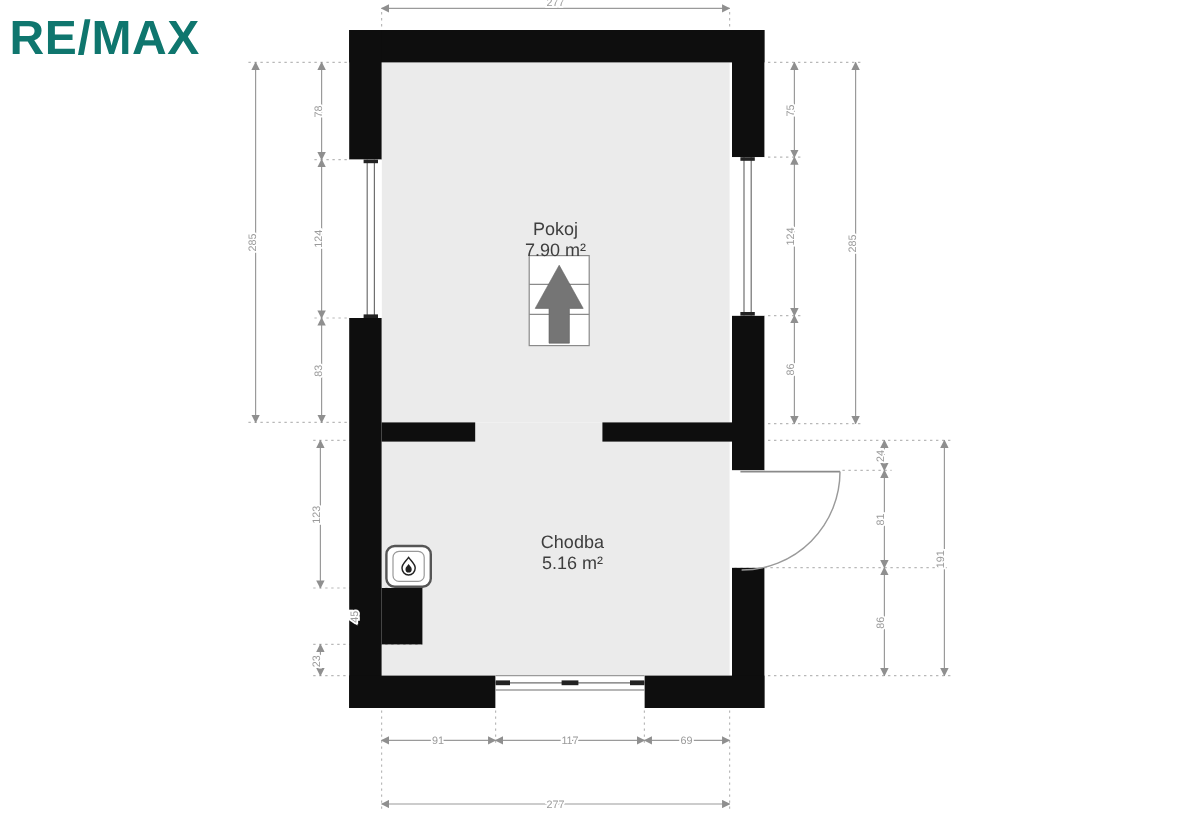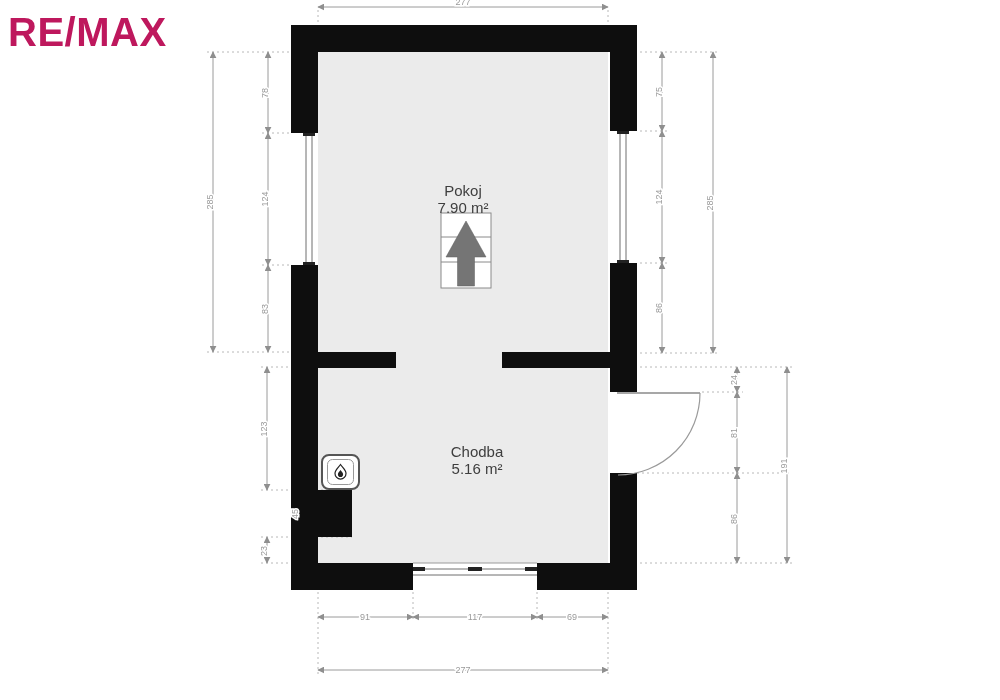--- a/index.html
+++ b/index.html
@@ -3,21 +3,21 @@
 <meta charset="utf-8">
 <style>
   html,body{margin:0;padding:0;background:#ffffff;}
   #canvas{
     position:relative;width:1000px;height:700px;background:#ffffff;
     overflow:hidden;font-family:"Liberation Sans",sans-serif;
   }
   #logo{
     position:absolute;left:8px;top:10px;
     font-size:40px;font-weight:bold;letter-spacing:.5px;
-    color:#be185d;
+    color:#0f766e;
   }
   svg{position:absolute;left:0;top:0;}
   .dimline{stroke:#9a9a9a;stroke-width:1;}
   .dimext{stroke:#b8b8b8;stroke-width:1;stroke-dasharray:2 3;}
   .dimtxt{
     font-family:"Liberation Sans",sans-serif;font-size:9px;fill:#9a9a9a;
     text-anchor:middle;paint-order:stroke;stroke:#ffffff;stroke-width:3px;
   }
   .roomname{
     font-family:"Liberation Sans",sans-serif;font-size:15px;fill:#3e3e3e;

